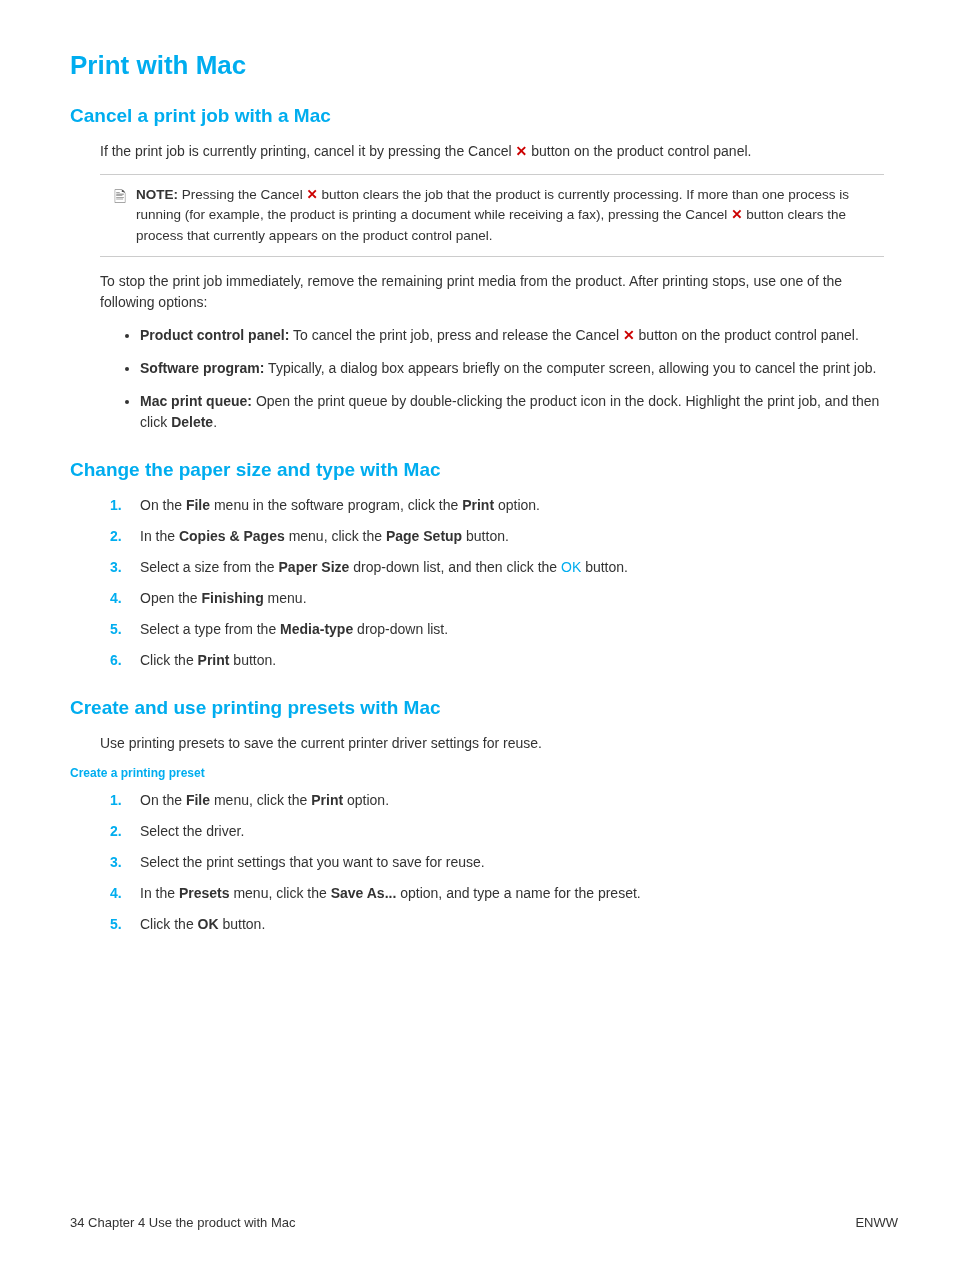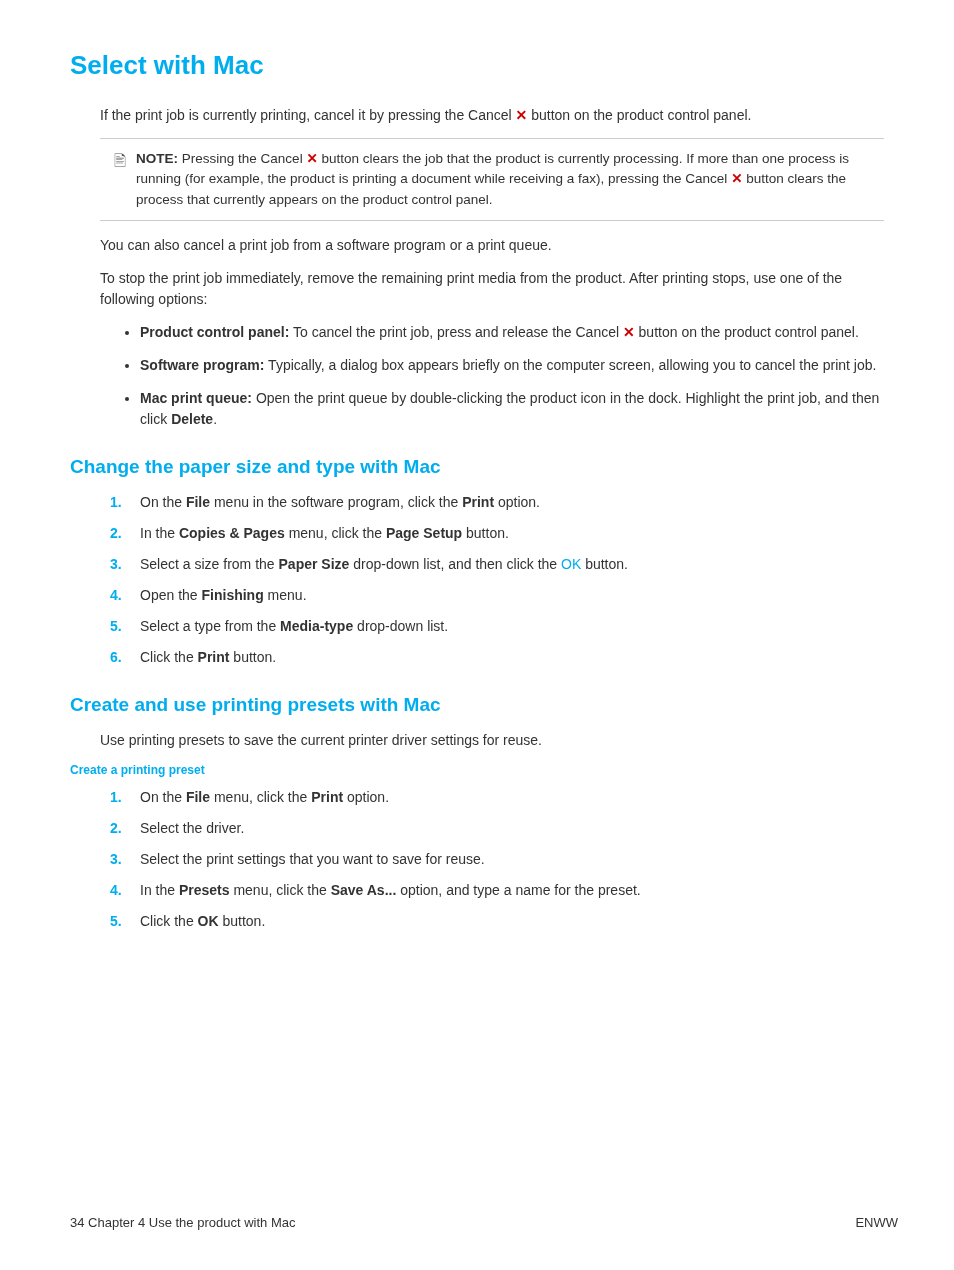--- a/index.html
+++ b/index.html
@@ -105,38 +105,38 @@
     strong {
       font-weight: bold;
     }
     .indent-block {
       margin-left: 30px;
     }
   </style>
 </head>
 <body>
 
-<h1 class="page-title">Select with Mac</h1>
+<h1 class="page-title">Print with Mac</h1>
 
 <div class="section">
+  <h2 class="section-heading">Cancel a print job with a Mac</h2>
 
   <div class="indent-block">
     <p>
       If the print job is currently printing, cancel it by pressing the Cancel <span class="cancel-x">✕</span> button on the product control panel.
     </p>
 
     <div class="note-box">
       <span class="note-icon">🖹</span>
       <div>
         <span class="note-label">NOTE:</span>
         Pressing the Cancel <span class="cancel-x">✕</span> button clears the job that the product is currently processing. If more than one process is running (for example, the product is printing a document while receiving a fax), pressing the Cancel <span class="cancel-x">✕</span> button clears the process that currently appears on the product control panel.
       </div>
     </div>
 
-    <p>You can also cancel a print job from a software program or a print queue.</p>
 
     <p>To stop the print job immediately, remove the remaining print media from the product. After printing stops, use one of the following options:</p>
 
     <ul class="bullet-list">
       <li>
         <strong>Product control panel:</strong> To cancel the print job, press and release the Cancel <span class="cancel-x">✕</span> button on the product control panel.
       </li>
       <li>
         <strong>Software program:</strong> Typically, a dialog box appears briefly on the computer screen, allowing you to cancel the print job.
       </li>

